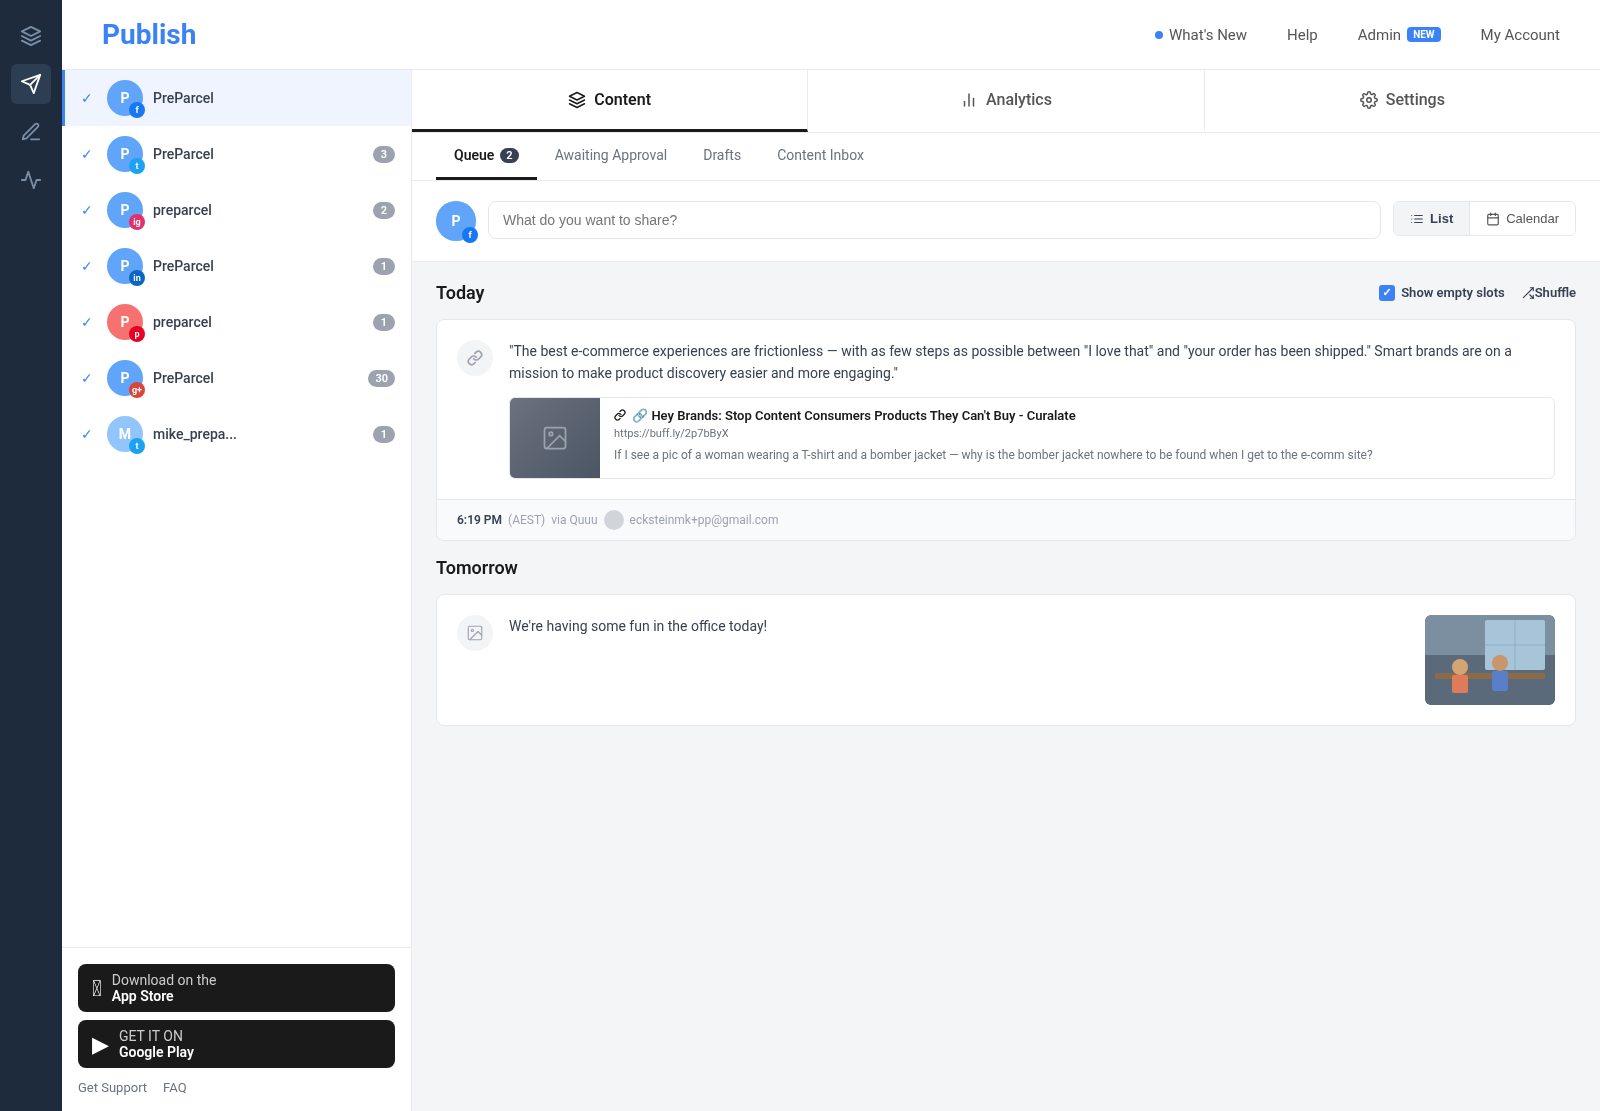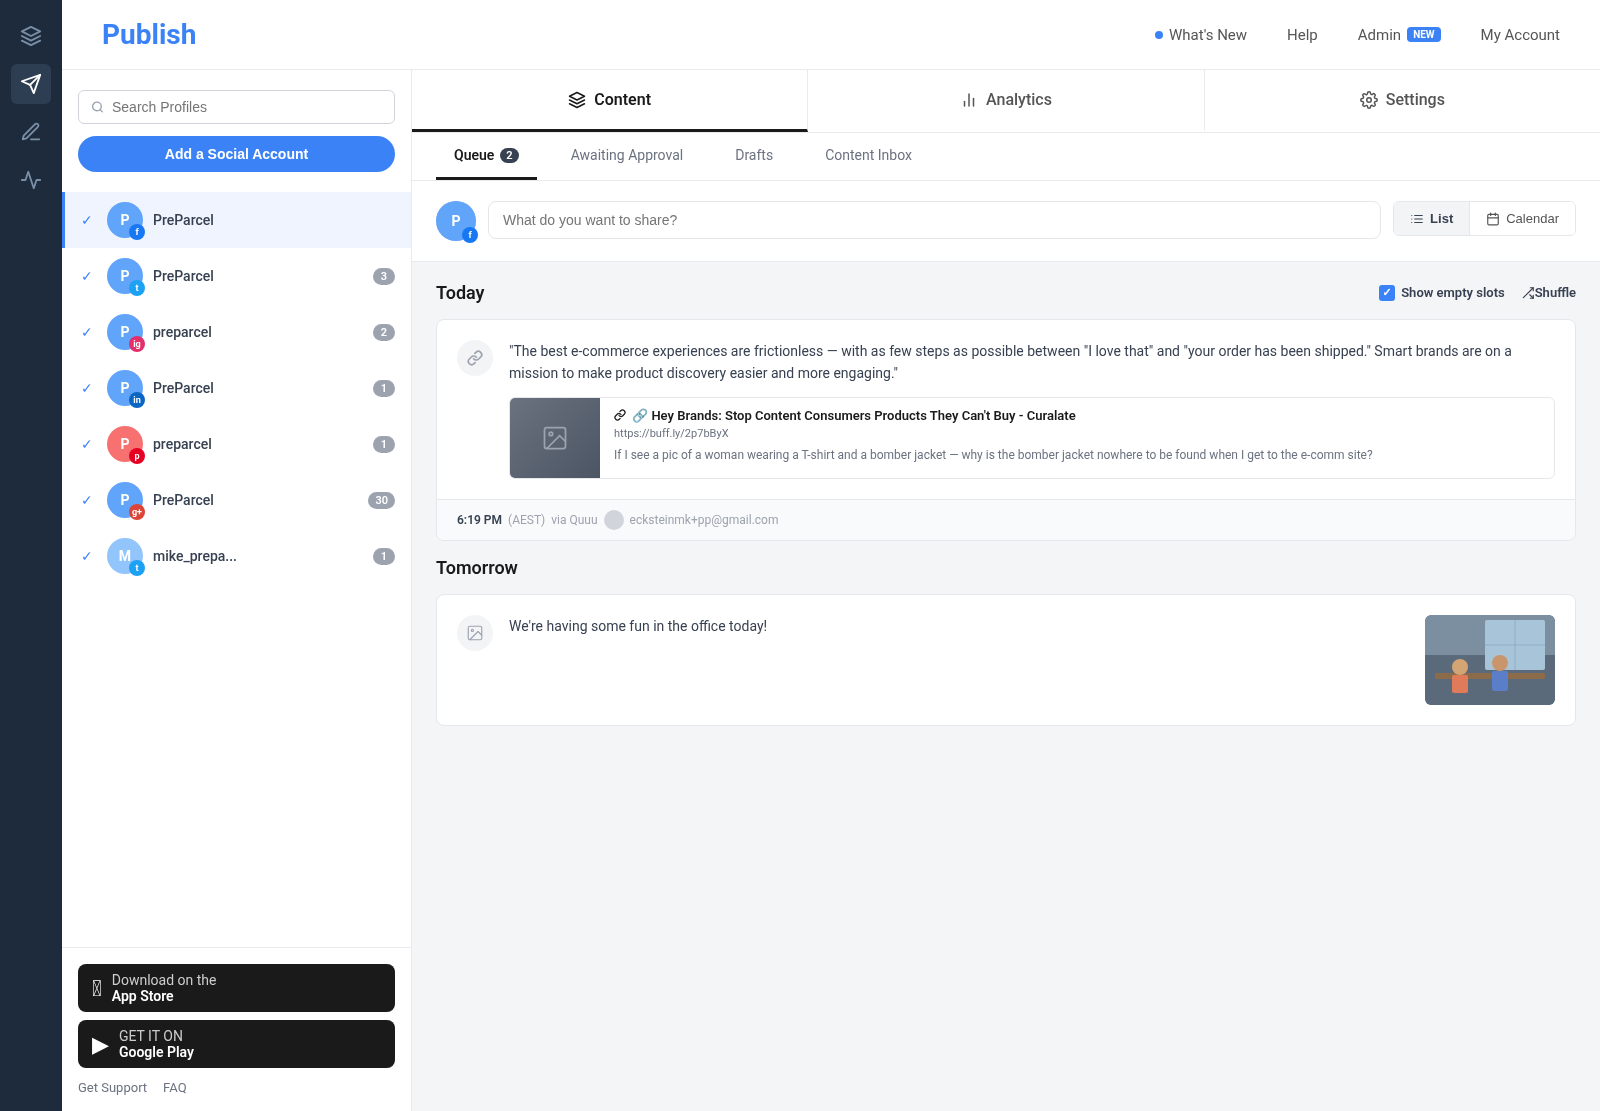--- a/index.html
+++ b/index.html
@@ -272,21 +272,21 @@
       gap: 8px;
     }
     .content-tab.active { color: #1a1a1a; border-bottom-color: #1a1a1a; font-weight: 600; }
     .content-tab:not(:last-child) { border-right: 1px solid #e8eaed; }
 
     
     .queue-tabs {
       background: #fff;
       padding: 0 24px;
       display: flex;
-      gap: 16px;
+      gap: 0;
       border-bottom: 1px solid #e8eaed;
       flex-shrink: 0;
     }
     .queue-tab {
       padding: 14px 18px;
       font-size: 14px;
       color: #6b7280;
       cursor: pointer;
       border-bottom: 3px solid transparent;
       display: flex;
@@ -553,30 +553,20 @@
     <a class="nav-link">
       <span>Admin</span>
       <span class="badge-new">NEW</span>
     </a>
     <a class="nav-link">My Account</a>
   </div>
 
   <div class="content-area">
 
     <div class="sidebar">
-      <div class="sidebar-top">
-        <div class="search-box">
-          <svg width="14" height="14" viewBox="0 0 24 24" fill="none" stroke="#9ca3af" stroke-width="2.5" stroke-linecap="round" stroke-linejoin="round">
-            <circle cx="11" cy="11" r="8"></circle>
-            <line x1="21" y1="21" x2="16.65" y2="16.65"></line>
-          </svg>
-          <input type="text" placeholder="Search Profiles" style="">
-        </div>
-        <button class="add-account-btn">Add a Social Account</button>
-      </div>
 
       <div class="account-list">
 
         <div class="account-item active">
           <span class="account-check checked">✓</span>
           <div class="avatar-container">
             <div class="avatar-circle" style="background:#60a5fa;">P</div>
             <div class="social-badge fb">f</div>
           </div>
           <span class="account-name">PreParcel</span>

